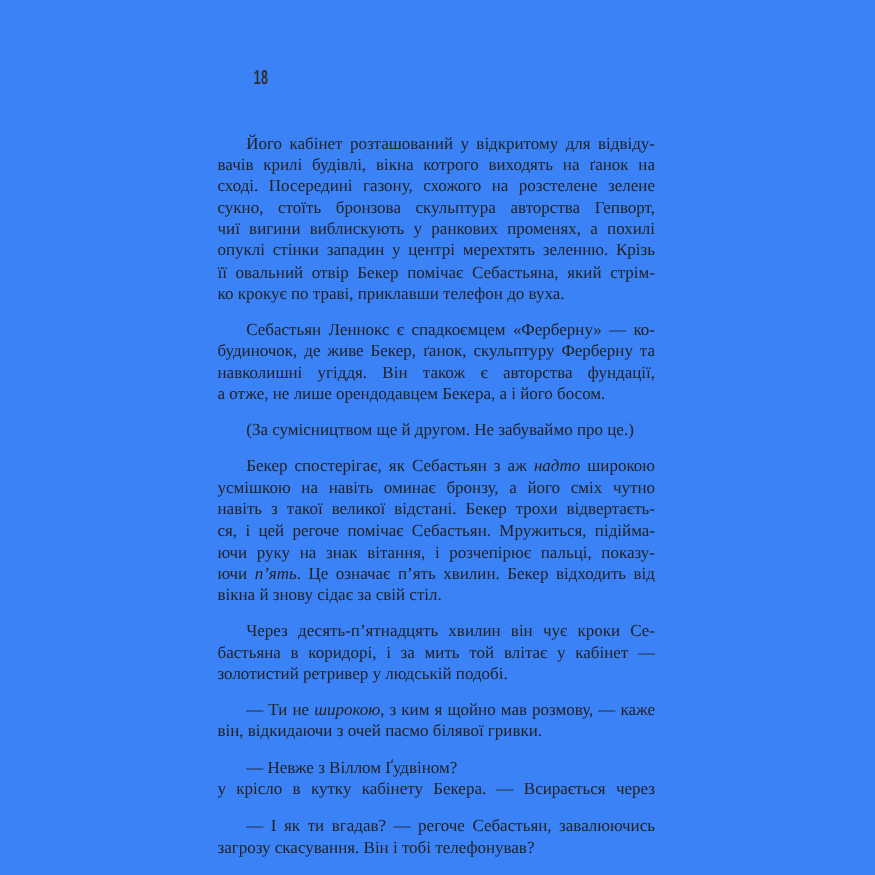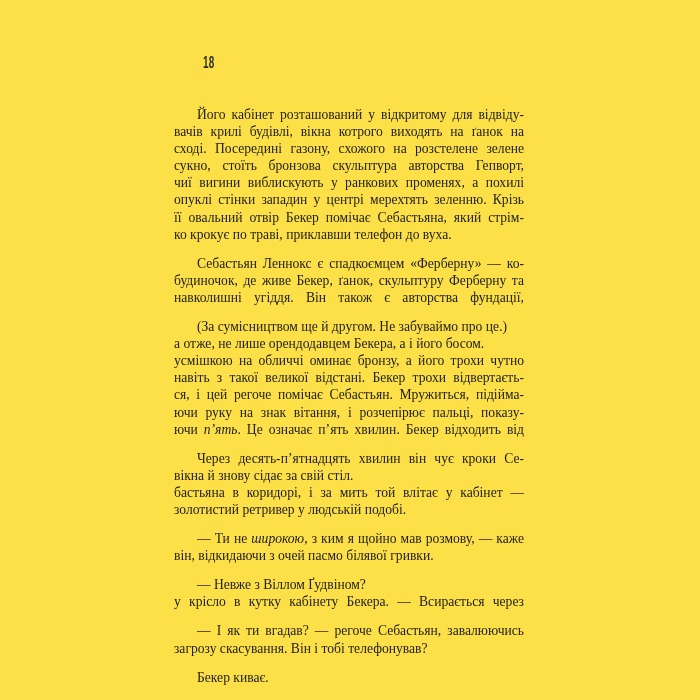--- a/index.html
+++ b/index.html
@@ -10,21 +10,21 @@
     width: 700px;
     height: 700px;
     background: #ffffff;
     position: relative;
     font-family: "Liberation Serif", "DejaVu Serif", serif;
     overflow: hidden;
   }
   .book-page {
     position: absolute;
     inset: 0;
-    background: #fde047;
+    background: #3b82f6;
   }
   .folio {
     position: absolute;
     top: 55px;
     left: 203px;
     font-family: "Liberation Sans", sans-serif;
     font-weight: 700;
     font-size: 16px;
     line-height: 16px;
     color: #2f2f2f;
@@ -69,29 +69,30 @@
       <div class="line">вачів крилі будівлі, вікна котрого виходять на ґанок на</div>
       <div class="line">сході. Посередині газону, схожого на розстелене зелене</div>
       <div class="line">сукно, стоїть бронзова скульптура авторства Гепворт,</div>
       <div class="line">чиї вигини виблискують у ранкових променях, а похилі</div>
       <div class="line">опуклі стінки западин у центрі мерехтять зеленню. Крізь</div>
       <div class="line">її овальний отвір Бекер помічає Себастьяна, який стрім-</div>
       <div class="line para-end">ко крокує по траві, приклавши телефон до вуха.</div>
       <div class="line indent">Себастьян Леннокс є спадкоємцем «Ферберну» — ко-</div>
       <div class="line">будиночок, де живе Бекер, ґанок, скульптуру Ферберну та</div>
       <div class="line">навколишні угіддя. Він також є авторства фундації,</div>
+      <div class="line para-end">а отже, не лише орендодавцем Бекера, а і його босом.</div>
       <div class="line indent para-end">(За сумісництвом ще й другом. Не забуваймо про це.)</div>
-      <div class="line para-end">а отже, не лише орендодавцем Бекера, а і його босом.</div>
-      <div class="line">усмішкою на обличчі оминає бронзу, а його трохи чутно</div>
+      <div class="line indent">Бекер спостерігає, як Себастьян з аж <i>надто</i> широкою</div>
+      <div class="line">усмішкою на навіть оминає бронзу, а його сміх чутно</div>
       <div class="line">навіть з такої великої відстані. Бекер трохи відвертаєть-</div>
       <div class="line">ся, і цей регоче помічає Себастьян. Мружиться, підійма-</div>
       <div class="line">ючи руку на знак вітання, і розчепірює пальці, показу-</div>
       <div class="line">ючи <i>п’ять</i>. Це означає п’ять хвилин. Бекер відходить від</div>
+      <div class="line para-end">вікна й знову сідає за свій стіл.</div>
       <div class="line indent">Через десять-п’ятнадцять хвилин він чує кроки Се-</div>
-      <div class="line para-end">вікна й знову сідає за свій стіл.</div>
       <div class="line">бастьяна в коридорі, і за мить той влітає у кабінет —</div>
       <div class="line para-end">золотистий ретривер у людській подобі.</div>
       <div class="line indent">— Ти не <i>широкою</i>, з ким я щойно мав розмову, — каже</div>
       <div class="line para-end">він, відкидаючи з очей пасмо білявої гривки.</div>
       <div class="line indent para-end">— Невже з Віллом Ґудвіном?</div>
       <div class="line">у крісло в кутку кабінету Бекера. — Всирається через</div>
       <div class="line indent">— І як ти вгадав? — регоче Себастьян, завалюючись</div>
       <div class="line para-end">загрозу скасування. Він і тобі телефонував?</div>
       <div class="line indent para-end">Бекер киває.</div>
     </div>

